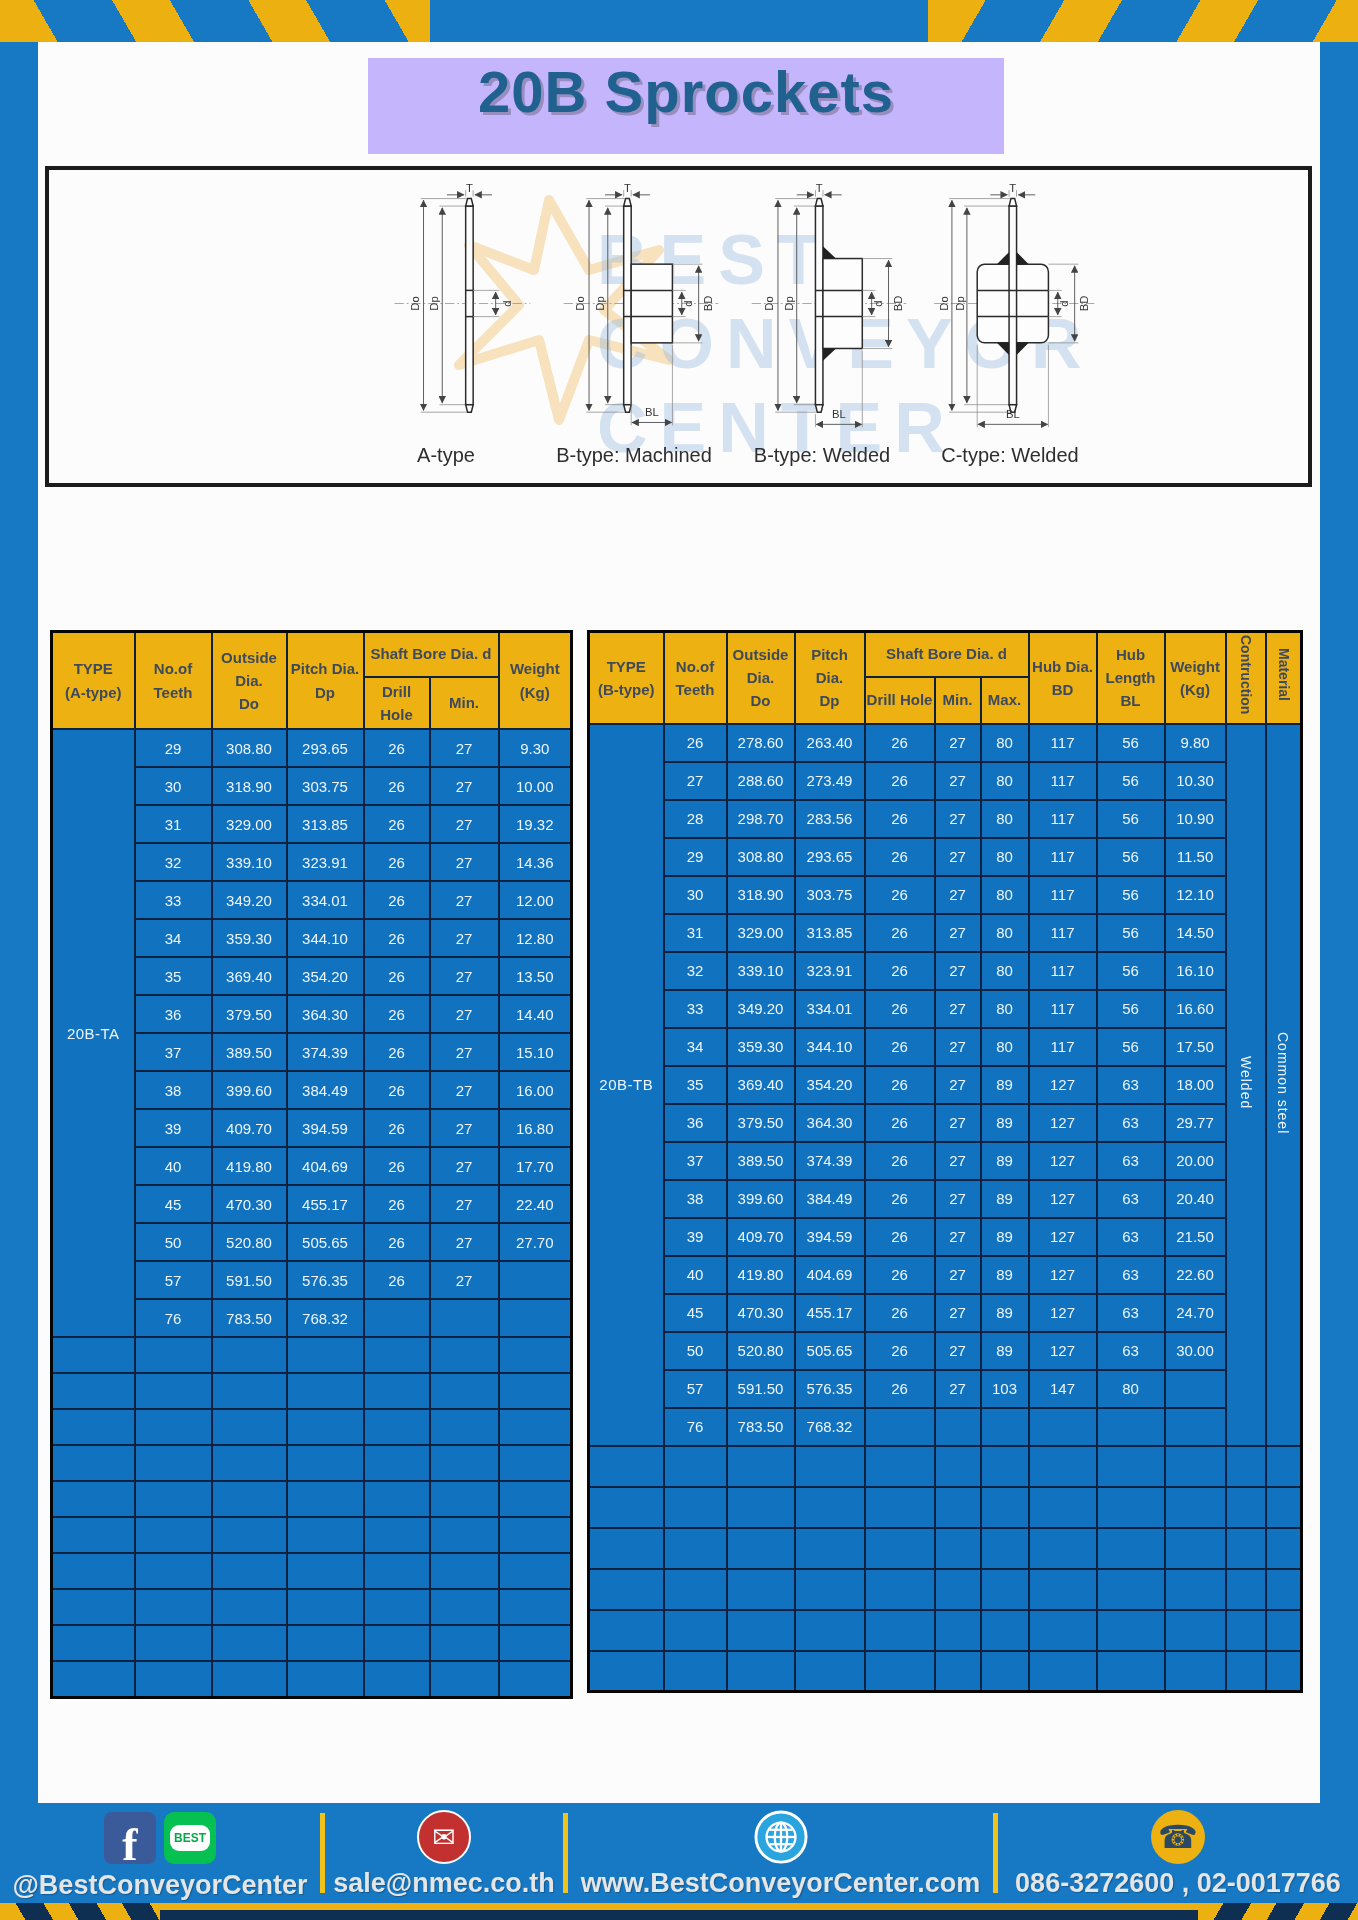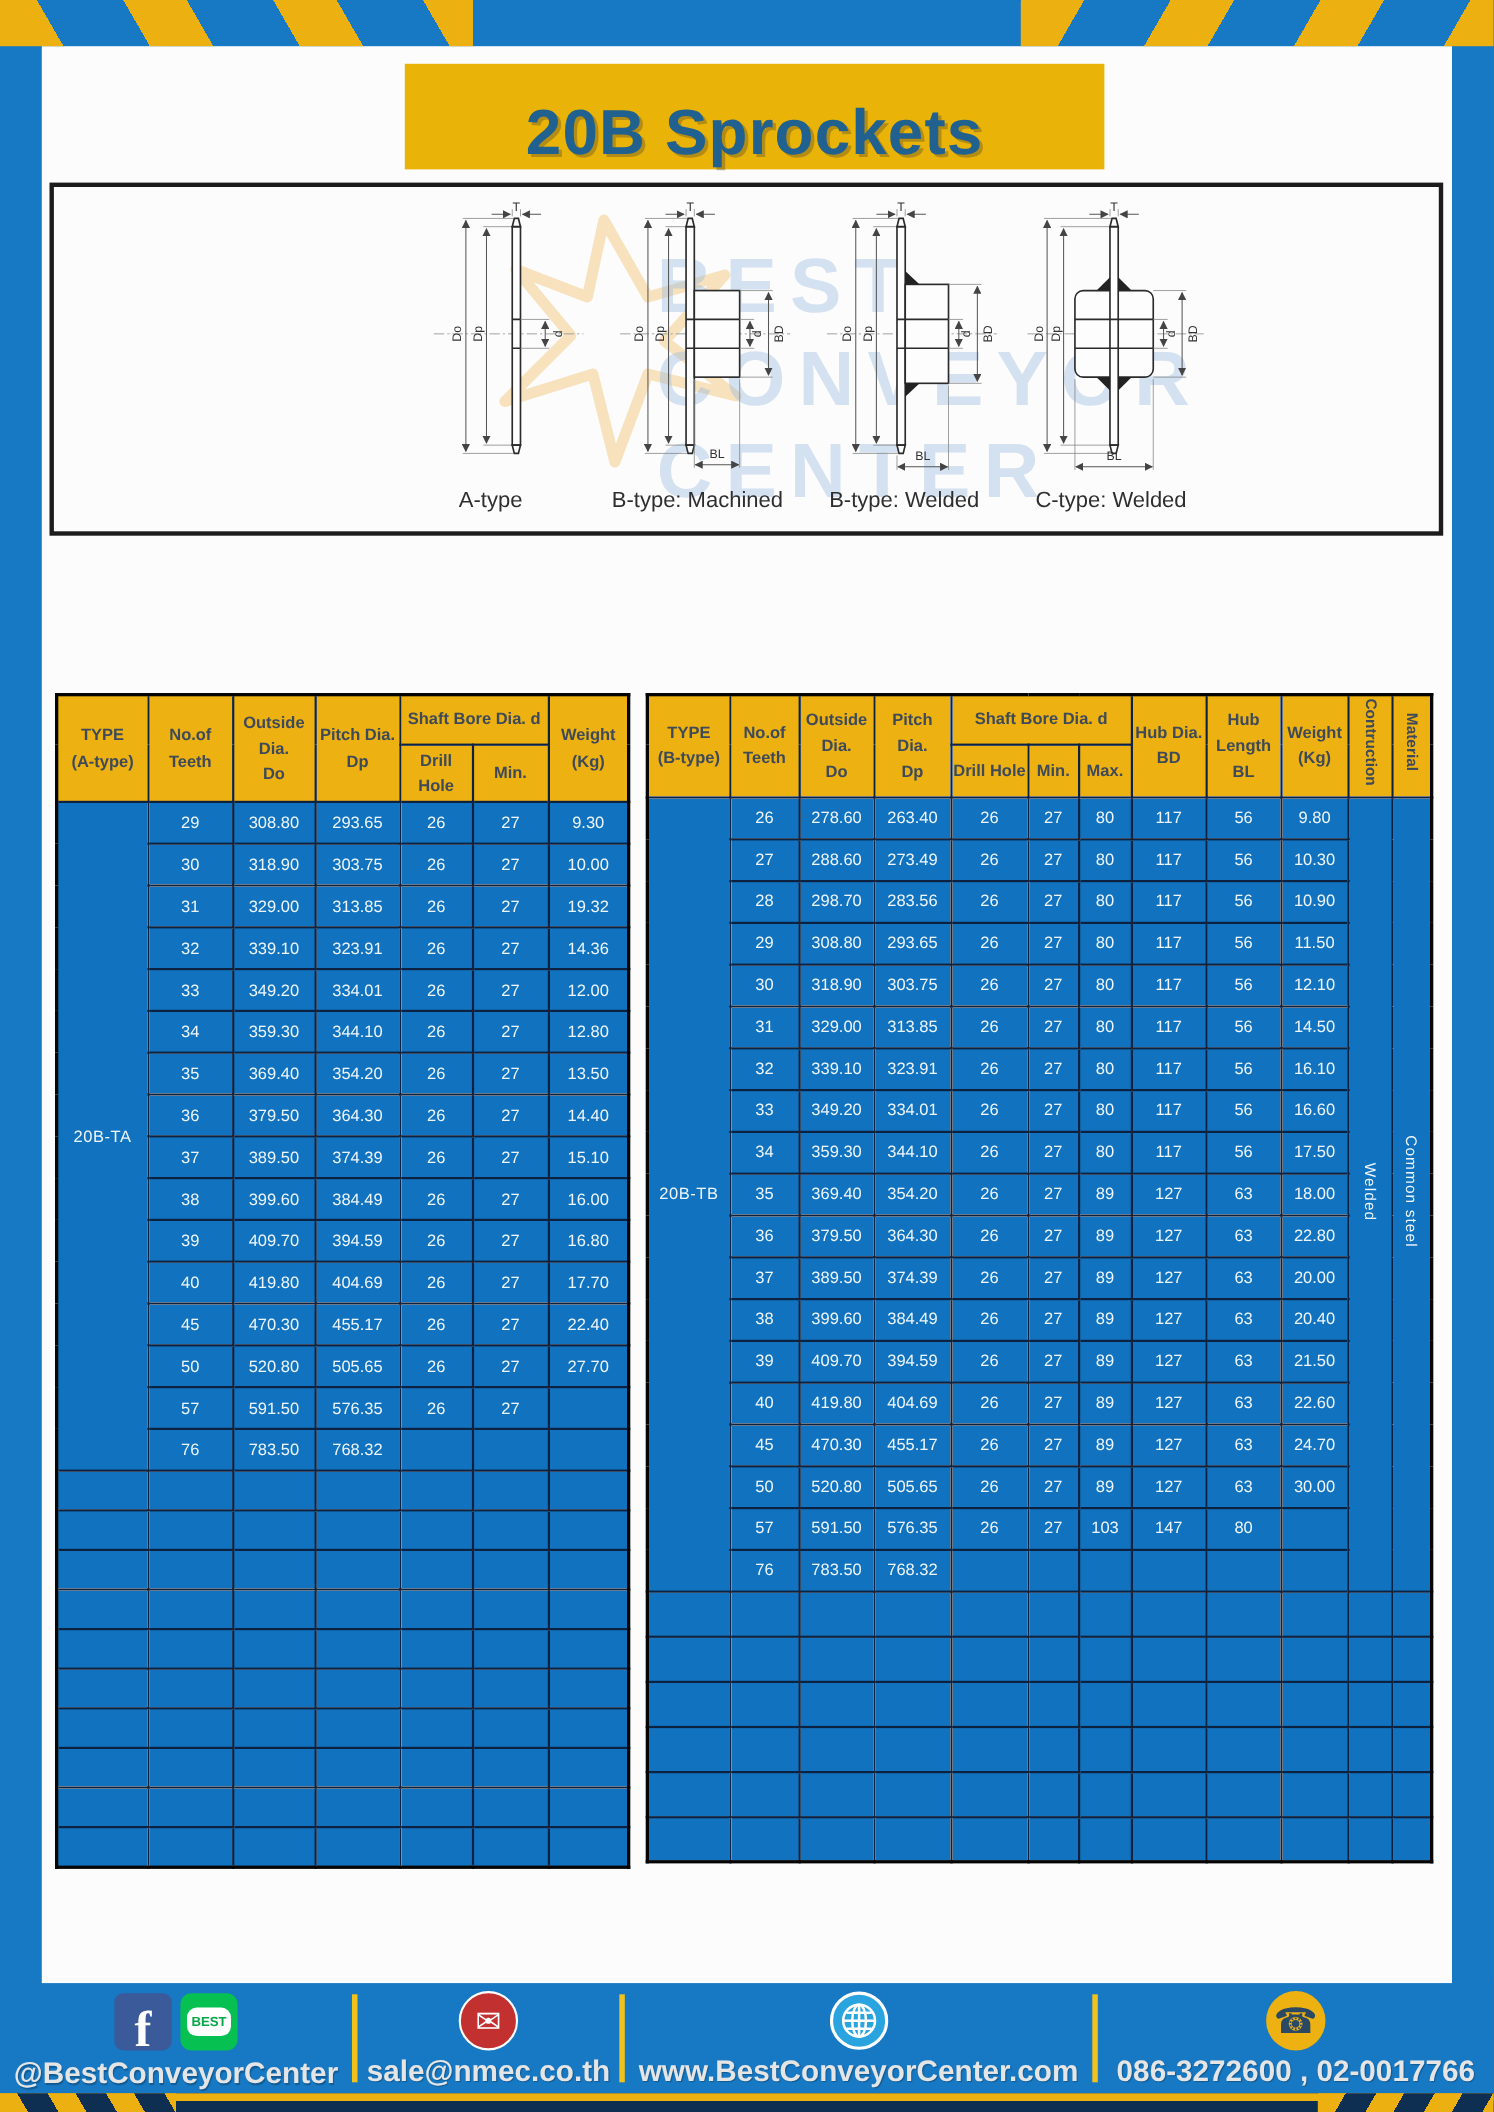--- a/index.html
+++ b/index.html
@@ -4,22 +4,22 @@
 <style>
   html,body{margin:0;padding:0;background:#666;}
   .sheet{position:relative;width:1358px;height:1920px;margin:0 auto;background:#1778c3;
          font-family:"Liberation Sans","DejaVu Sans",sans-serif;overflow:hidden;}
   .white-area{position:absolute;left:38px;top:42px;width:1282px;height:1761px;background:#fcfcfc;}
   
   .hz{position:absolute;top:0;height:42px;}
   .hz-tl{left:0;width:430px;background:repeating-linear-gradient(60deg,#edb011 0 50px,transparent 50px 118px);}
   .hz-tr{right:0;width:430px;background:repeating-linear-gradient(120deg,#edb011 0 50px,transparent 50px 118px);}
   
-  .title-box{position:absolute;left:368px;top:58px;width:636px;height:96px;background:#eab308;
-             display:flex;align-items:flex-end;justify-content:center;}
+  .title-box{position:absolute;left:368px;top:58px;width:636px;height:96px;background:#c4b5fd;
+             display:flex;align-items:flex-start;justify-content:center;}
   .title-box h1{margin:0;font-size:58px;font-weight:bold;color:#20618f;letter-spacing:1px;
                 text-shadow:3px 3px 0 rgba(50,50,50,.30);}
   
   .diagram-box{position:absolute;left:45px;top:166px;width:1267px;height:321px;background:#fcfcfc;
                border:4px solid #1c1c1c;box-sizing:border-box;}
   .watermark{position:absolute;left:548px;top:48px;width:640px;z-index:0;
              font-weight:bold;font-size:70px;line-height:84px;letter-spacing:12px;
              color:rgba(150,186,226,0.40);white-space:nowrap;}
   .wm-orange{position:absolute;left:380px;top:20px;z-index:0;opacity:.55;}
   .specs{position:absolute;left:28px;top:128px;z-index:2;}
@@ -678,21 +678,21 @@
         </tr>
         <tr class="data-row">
           <td class="val-cell">36</td>
           <td class="val-cell">379.50</td>
           <td class="val-cell">364.30</td>
           <td class="val-cell">26</td>
           <td class="val-cell">27</td>
           <td class="val-cell">89</td>
           <td class="val-cell">127</td>
           <td class="val-cell">63</td>
-          <td class="val-cell">22.80</td>
+          <td class="val-cell">29.77</td>
         </tr>
         <tr class="data-row">
           <td class="val-cell">37</td>
           <td class="val-cell">389.50</td>
           <td class="val-cell">374.39</td>
           <td class="val-cell">26</td>
           <td class="val-cell">27</td>
           <td class="val-cell">89</td>
           <td class="val-cell">127</td>
           <td class="val-cell">63</td>

